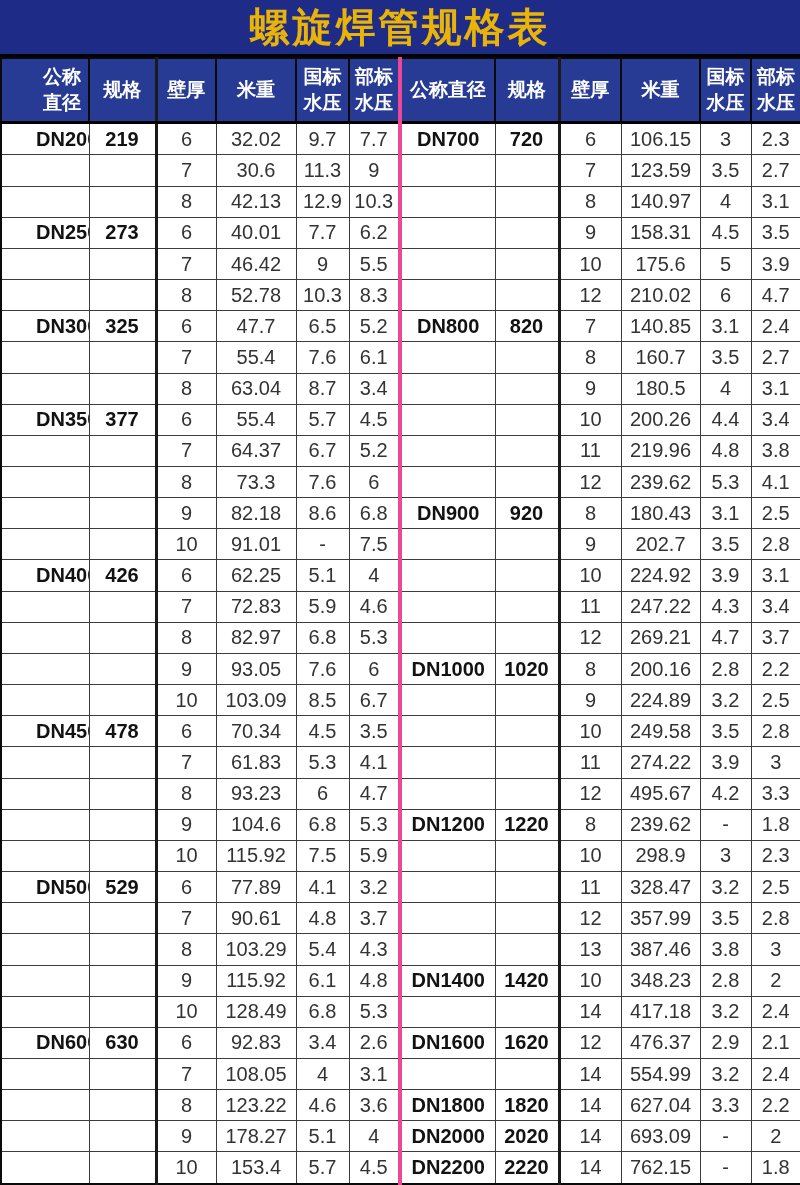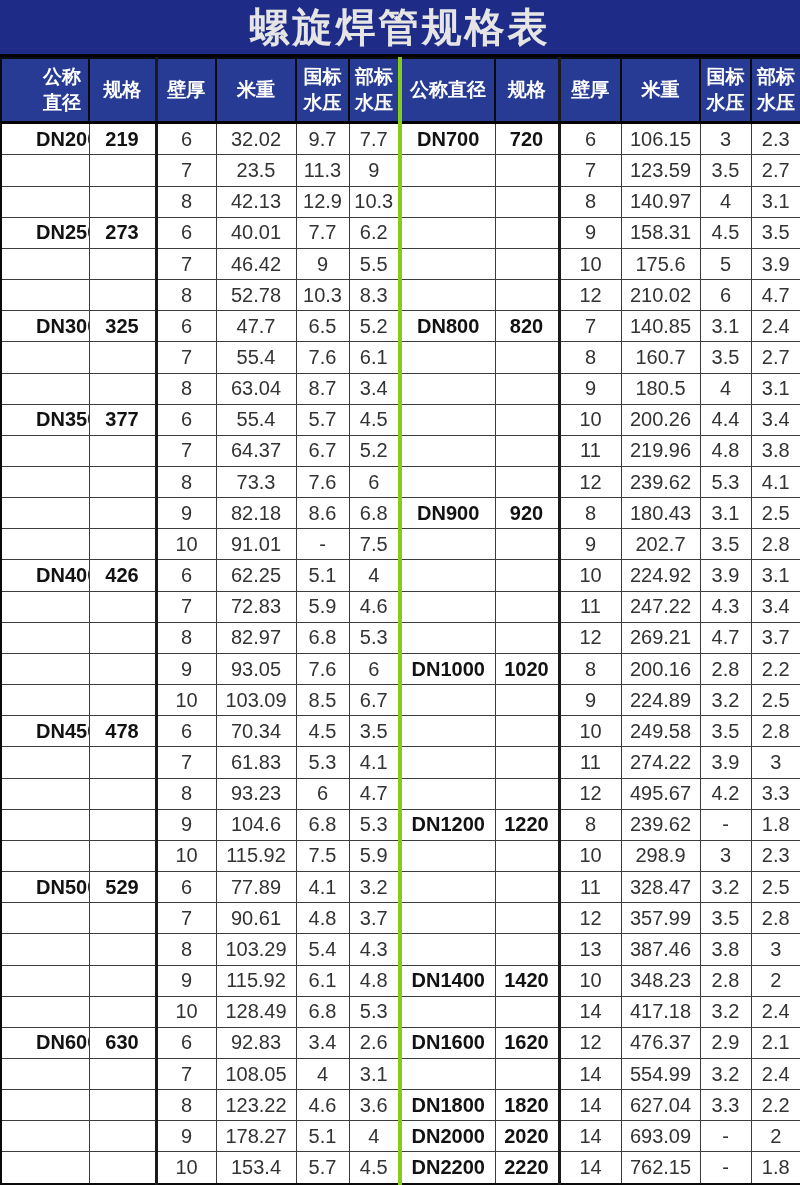--- a/index.html
+++ b/index.html
@@ -8,21 +8,21 @@
     height: 1185px;
     box-sizing: border-box;
     font-family: "Liberation Sans", "DejaVu Sans", sans-serif;
     background: #fff;
     overflow: hidden;
   }
   .title-bar {
     height: 54px;
     background: #1e2b87;
     border-bottom: 3px solid #000;
-    color: #e5e5e5;
+    color: #eab308;
     font-size: 40px;
     font-weight: 700;
     letter-spacing: 3px;
     display: flex;
     align-items: center;
     justify-content: center;
   }
   table.spec {
     width: 800px;
     height: 1128px;
@@ -54,21 +54,21 @@
     white-space: nowrap;
   }
   table.spec td.dn {
     font-weight: 700;
     color: #121212;
     margin-top: 6px;
   }
   
   table.spec td.c2, table.spec th.c2,
   table.spec td.c8, table.spec th.c8 { border-left: 3px solid #1a1a1a; }
-  table.spec td.c6, table.spec th.c6 { border-left: 4px solid #84cc16; }
+  table.spec td.c6, table.spec th.c6 { border-left: 4px solid #ec4899; }
   table.spec td.c0, table.spec th.c0 { border-left: 2px solid #0a0a0a; padding-left: 34px; }
   table.spec td.c11, table.spec th.c11 { border-right: 2px solid #0a0a0a; }
   tbody tr:last-child td { border-bottom: 2px solid #0a0a0a; }
 </style>
 </head>
 <body>
 
 <div class="page">
 
   <div class="title-bar">螺旋焊管规格表</div>
@@ -121,21 +121,21 @@
           <td class="c7 dn">720</td>
           <td class="c8">6</td>
           <td class="c9">106.15</td>
           <td class="c10">3</td>
           <td class="c11">2.3</td>
         </tr>
         <tr>
           <td class="c0"></td>
           <td class="c1"></td>
           <td class="c2">7</td>
-          <td class="c3">23.5</td>
+          <td class="c3">30.6</td>
           <td class="c4">11.3</td>
           <td class="c5">9</td>
           <td class="c6"></td>
           <td class="c7"></td>
           <td class="c8">7</td>
           <td class="c9">123.59</td>
           <td class="c10">3.5</td>
           <td class="c11">2.7</td>
         </tr>
         <tr>

